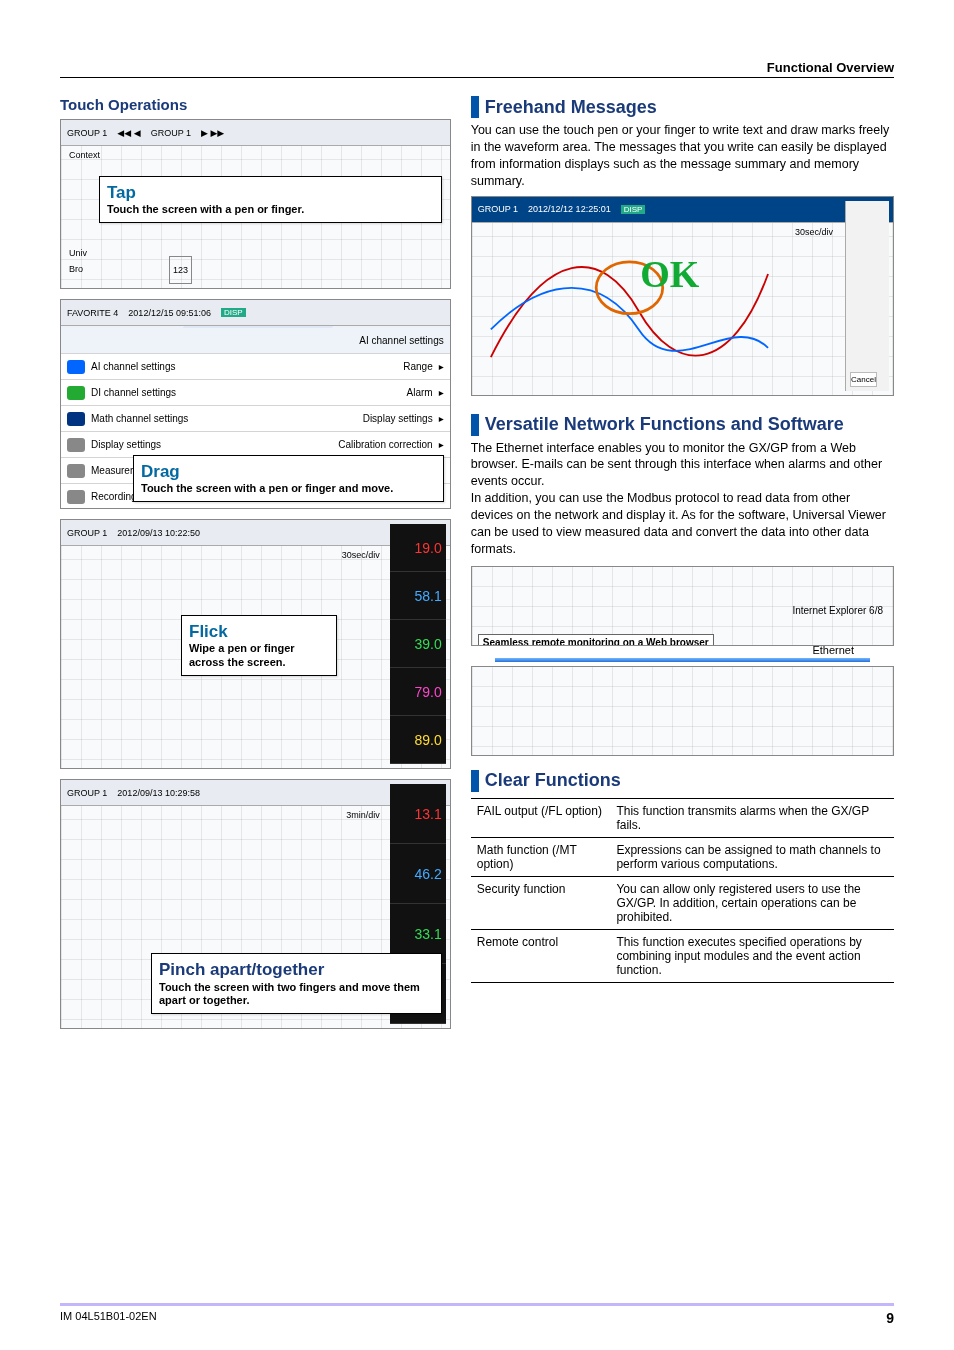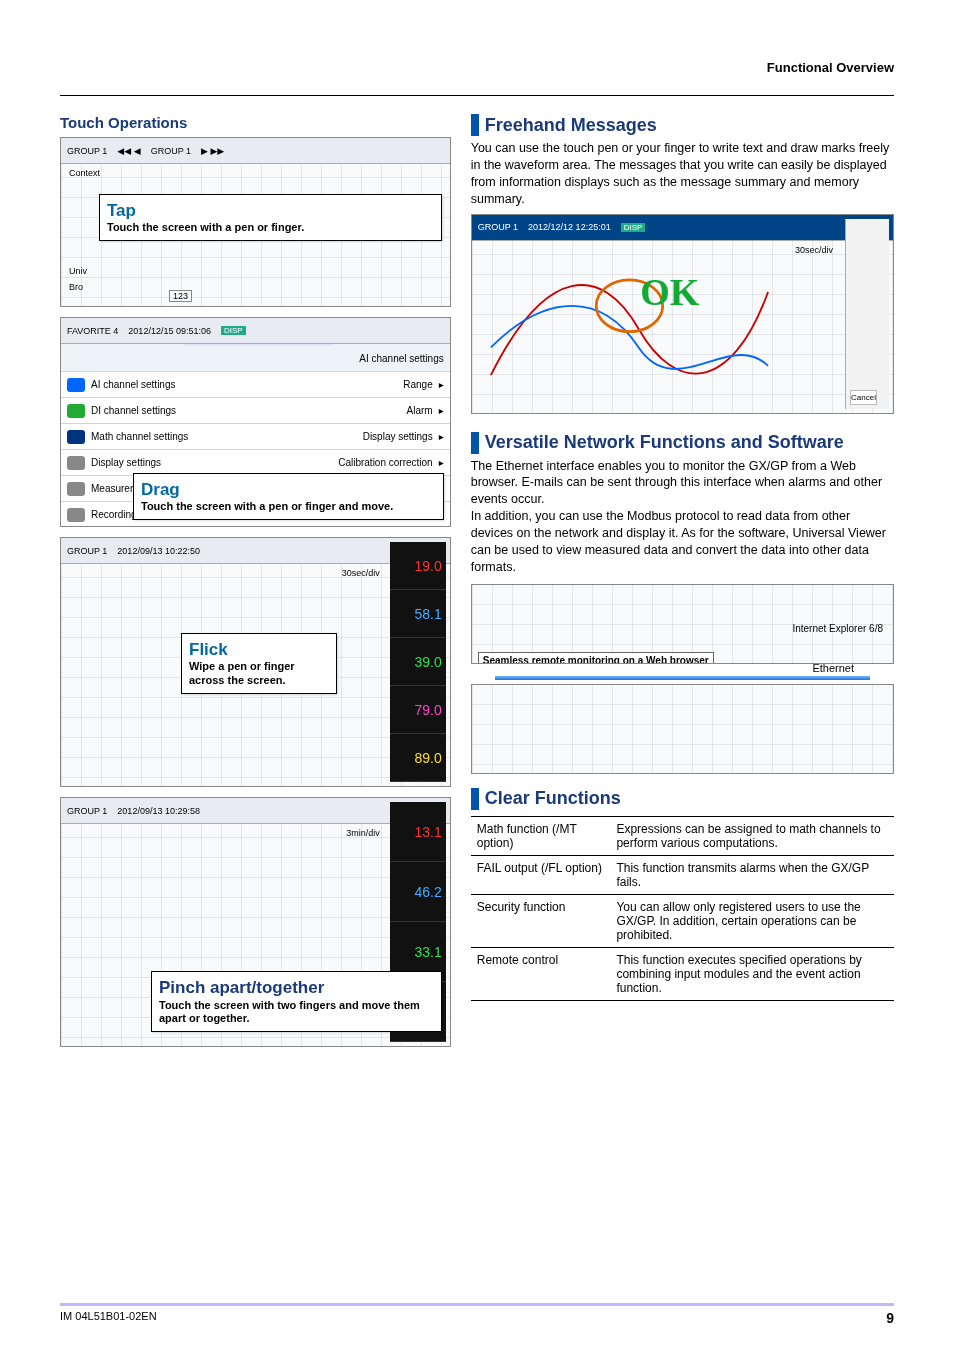--- a/index.html
+++ b/index.html
@@ -15,21 +15,21 @@
   .page {
     padding: 60px 60px 20px 60px;
     position: relative;
     height: 100%;
   }
   .header-right {
     text-align: right;
     font-weight: bold;
     font-size: 13px;
     border-bottom: 1px solid #000;
-    padding-bottom: 20px;
+    padding-bottom: 2px;
     margin-bottom: 18px;
   }
   .columns {
     display: flex;
     gap: 20px;
   }
   .col-left { width: 48%; }
   .col-right { width: 52%; }
   .left-title {
     font-weight: bold;
@@ -194,21 +194,21 @@
             <span>GROUP 1</span>
             <span>▶ ▶▶</span>
         </div>
         <div style="position:absolute; left:8px; top:30px; font-size:9px;">Context</div>
         <div class="callout" style="left:38px; top:56px; right:8px;">
           <span class="callout-title">Tap</span><br>
           <b>Touch the screen with a pen or finger.</b>
         </div>
         <div style="position:absolute; left:8px; bottom:30px; font-size:9px;">Univ</div>
         <div style="position:absolute; left:8px; bottom:14px; font-size:9px;">Bro</div>
-        <div style="position:absolute; left:108px; bottom:4px; font-size:9px; border:1px solid #888; padding:0 3px;margin-top:35px;">123</div>
+        <div style="position:absolute; left:108px; bottom:4px; font-size:9px; border:1px solid #888; padding:8px 3px;margin-top:35px;">123</div>
       </div>
 
       <div class="shot touch-block2">
         <div class="top-bar">
           <span>FAVORITE 4</span>
           <span>2012/12/15 09:51:06</span>
           <span style="background:#2a8; color:#fff; padding:0 3px; font-size:8px;">DISP</span>
         </div>
         <div class="settings-list">
           <div class="srow header" style="justify-content:flex-end;">
@@ -362,26 +362,26 @@
         </div>
       </div>
 
       <div class="section-h">
         <div class="blue-bar"></div>
         <div class="section-title">Clear Functions</div>
       </div>
       <table class="func-table">
         <tbody>
             <tr>
+              <td>FAIL output (/FL option)</td>
+              <td>This function transmits alarms when the GX/GP fails.</td>
+            </tr>
+        <tr>
               <td>Math function (/MT option)</td>
               <td>Expressions can be assigned to math channels to perform various computations.</td>
-            </tr>
-        <tr>
-              <td>FAIL output (/FL option)</td>
-              <td>This function transmits alarms when the GX/GP fails.</td>
             </tr>
         <tr>
               <td>Security function</td>
               <td>You can allow only registered users to use the GX/GP. In addition, certain operations can be prohibited.</td>
             </tr>
         <tr>
               <td>Remote control</td>
               <td>This function executes specified operations by combining input modules and the event action function.</td>
             </tr>
       </tbody>

